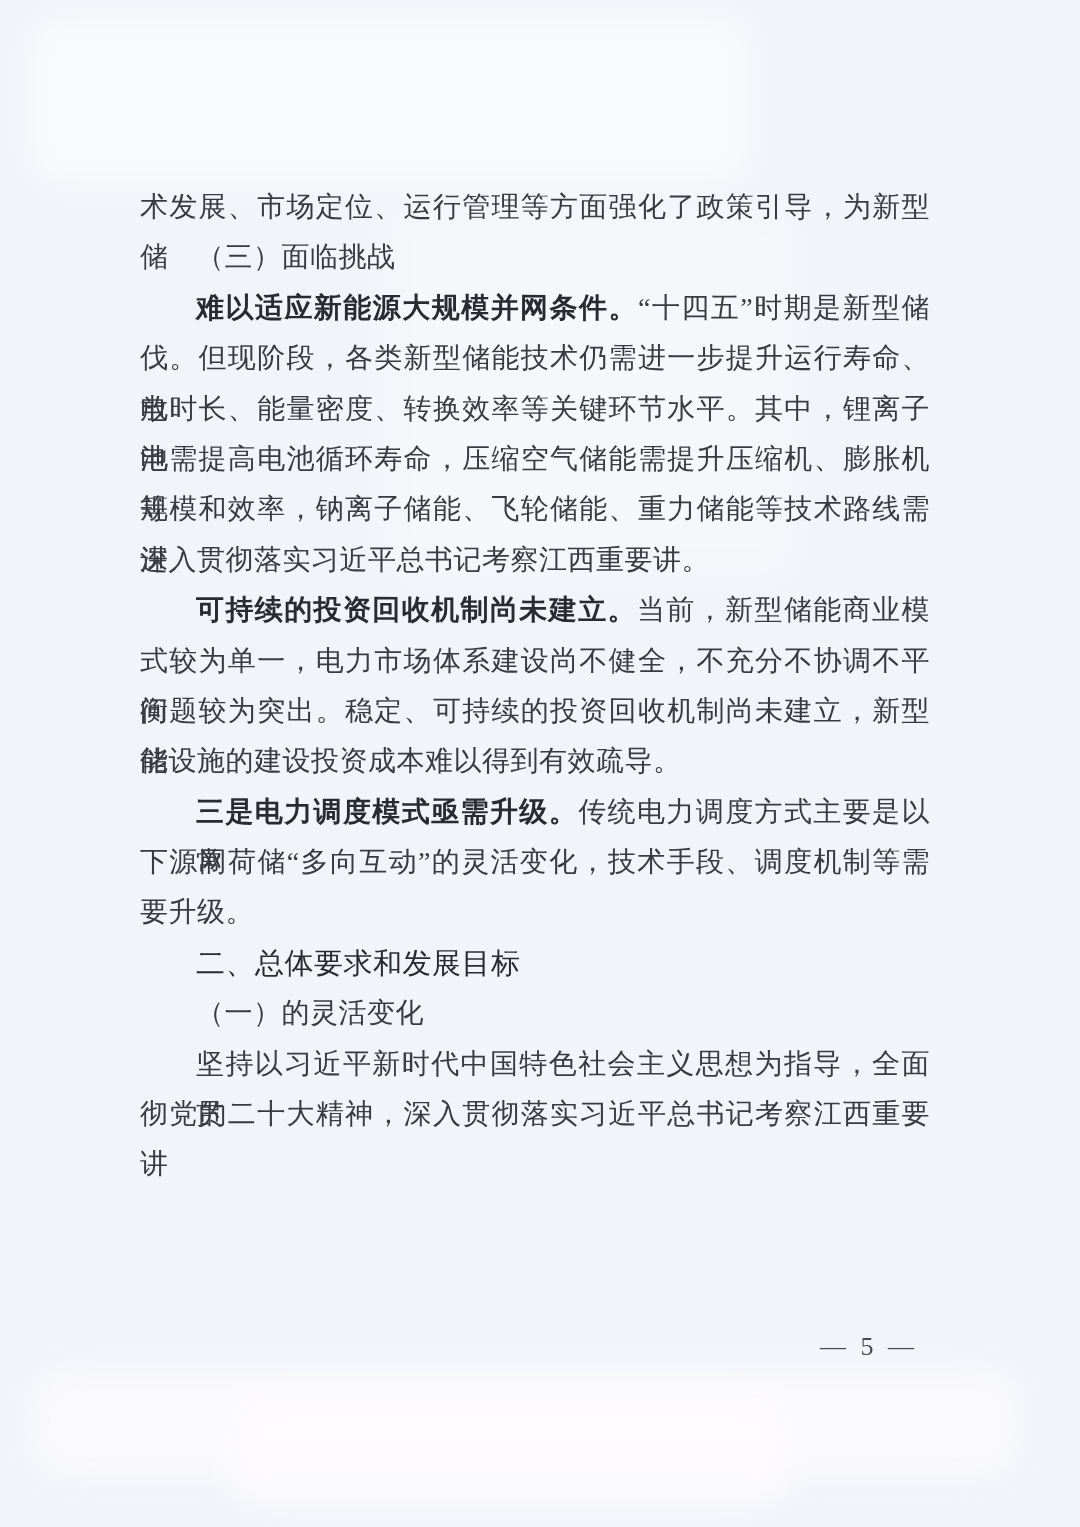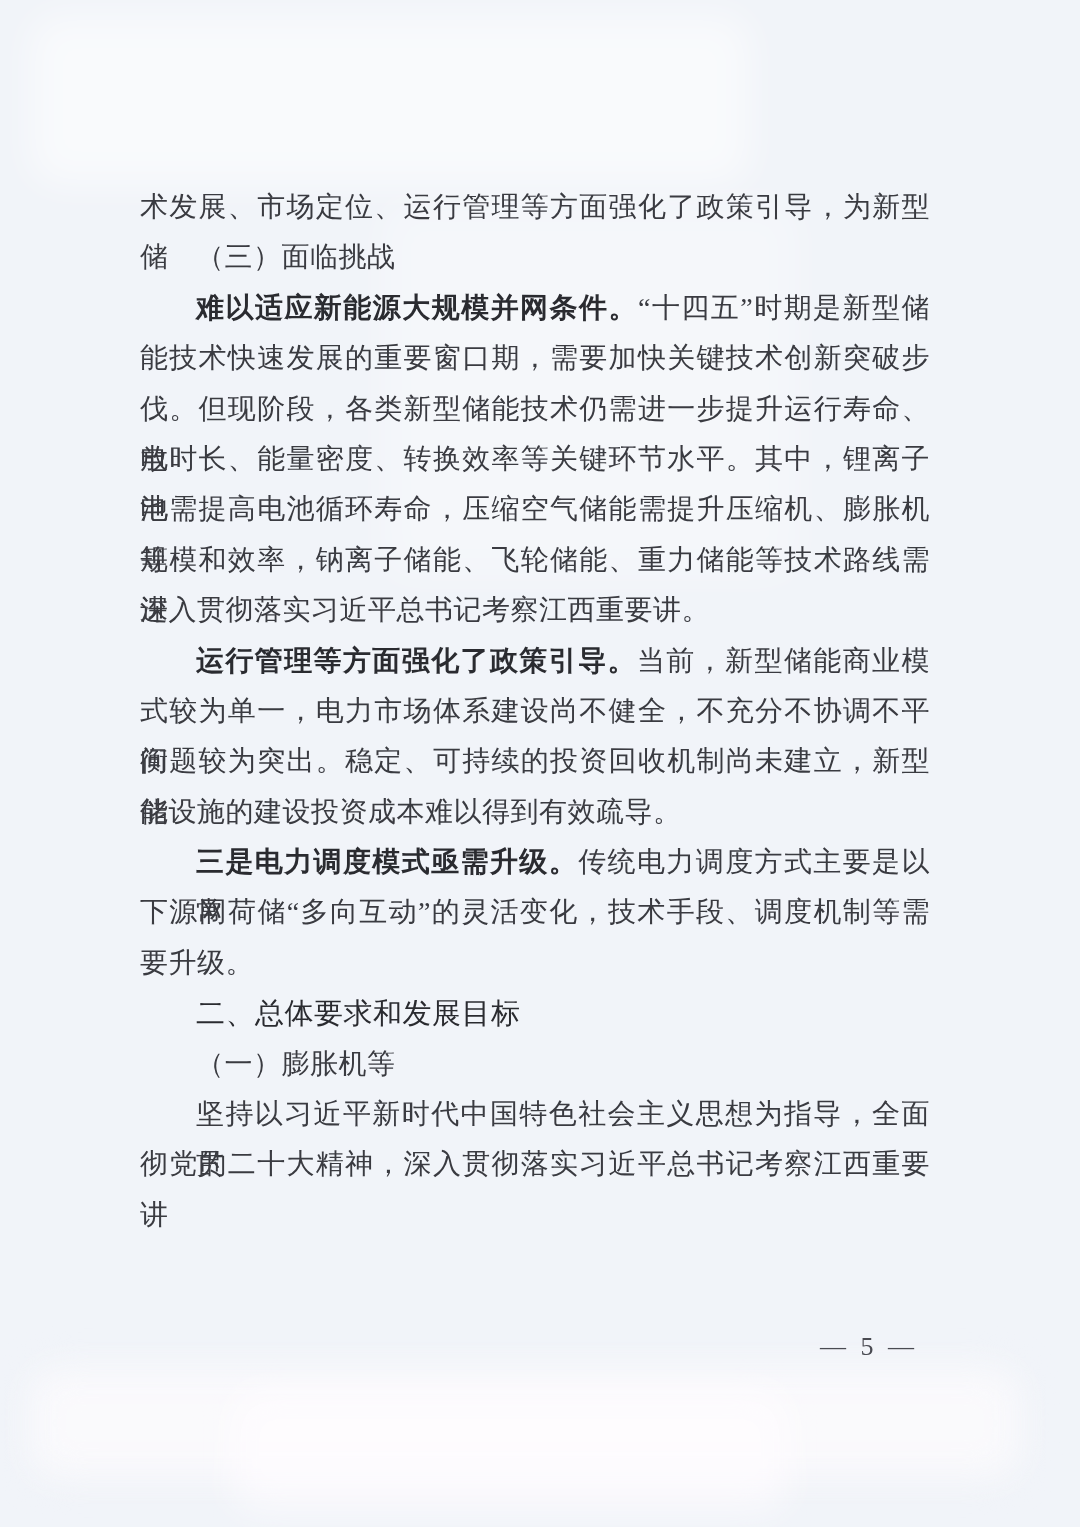--- a/index.html
+++ b/index.html
@@ -80,33 +80,32 @@
 <div class="page">
   <div class="artifact a1"></div>
   <div class="artifact a2"></div>
   <div class="artifact a3"></div>
   <div class="artifact a4"></div>
 
   <div class="doc-body">
       <div class="line full"><span class="r">术发展、市场定位、运行管理等方面强化了政策引导，为新型储</span></div>
       <div class="line indent"><span class="r">（三）面临挑战</span></div>
       <div class="line full indent"><span class="b">难以适应新能源大规模并网条件。</span><span class="r">“十四五”时期是新型储</span></div>
-      <div class="line full"><span class="r">能技术快速发展的重要窗口期，需要加快关键技术创新突破步</span></div>
       <div class="line full"><span class="r">伐。但现阶段，各类新型储能技术仍需进一步提升运行寿命、放</span></div>
       <div class="line full"><span class="r">电时长、能量密度、转换效率等关键环节水平。其中，锂离子电</span></div>
       <div class="line full"><span class="r">池需提高电池循环寿命，压缩空气储能需提升压缩机、膨胀机等</span></div>
       <div class="line full"><span class="r">规模和效率，钠离子储能、飞轮储能、重力储能等技术路线需进</span></div>
       <div class="line"><span class="r">深入贯彻落实习近平总书记考察江西重要讲。</span></div>
-      <div class="line full indent"><span class="b">运行管理等方面强化了政策引导。</span><span class="r">当前，新型储能商业模</span></div>
+      <div class="line full indent"><span class="b">可持续的投资回收机制尚未建立。</span><span class="r">当前，新型储能商业模</span></div>
       <div class="line full"><span class="r">式较为单一，电力市场体系建设尚不健全，不充分不协调不平衡</span></div>
       <div class="line full"><span class="r">问题较为突出。稳定、可持续的投资回收机制尚未建立，新型储</span></div>
       <div class="line"><span class="r">能设施的建设投资成本难以得到有效疏导。</span></div>
       <div class="line full indent"><span class="b">三是电力调度模式亟需升级。</span><span class="r">传统电力调度方式主要是以常</span></div>
       <div class="line full"><span class="r">下源网荷储“多向互动”的灵活变化，技术手段、调度机制等需</span></div>
       <div class="line"><span class="r">要升级。</span></div>
       <div class="line indent hei"><span class="r">二、总体要求和发展目标</span></div>
-      <div class="line indent"><span class="r">（一）膨胀机等</span></div>
+      <div class="line indent"><span class="r">（一）的灵活变化</span></div>
       <div class="line full indent"><span class="r">坚持以习近平新时代中国特色社会主义思想为指导，全面贯</span></div>
       <div class="line full"><span class="r">彻党的二十大精神，深入贯彻落实习近平总书记考察江西重要讲</span></div>
     </div>
 
   <div class="page-number">— 5 —</div>
 </div>
 
 </body></html>

